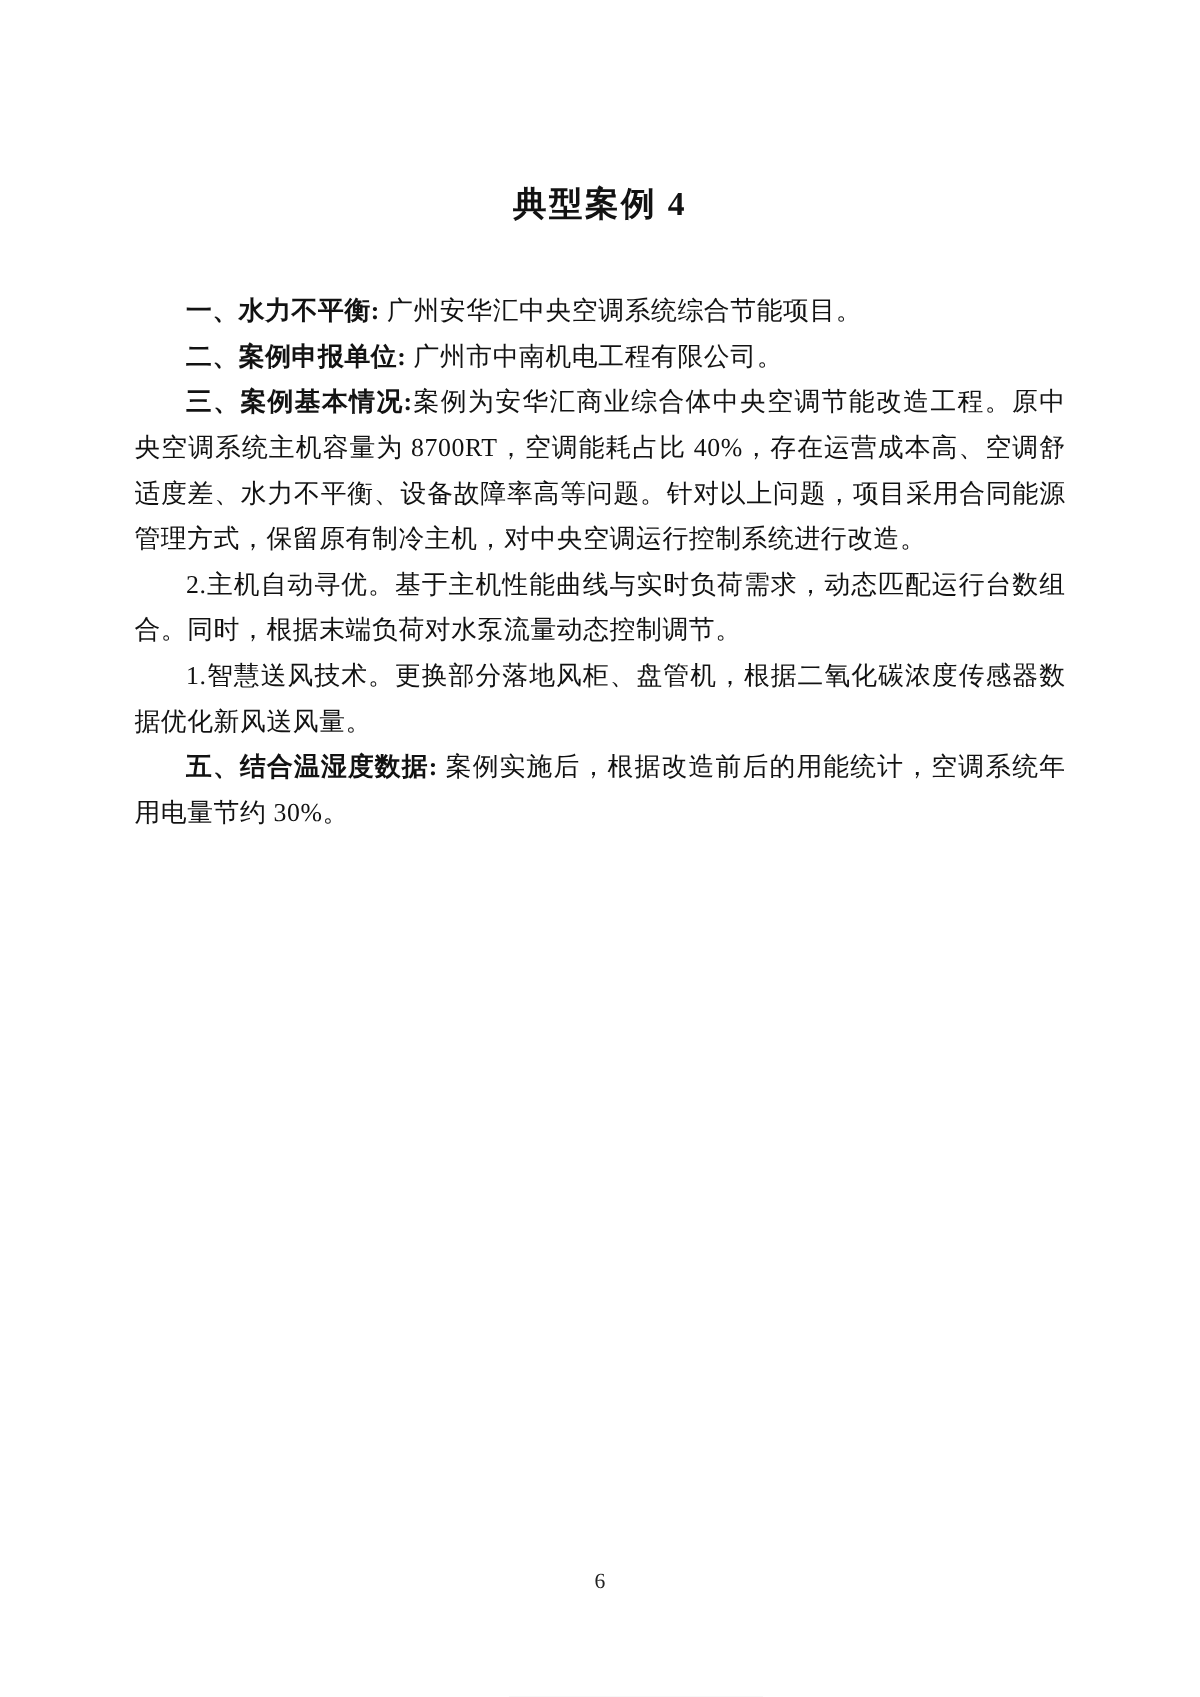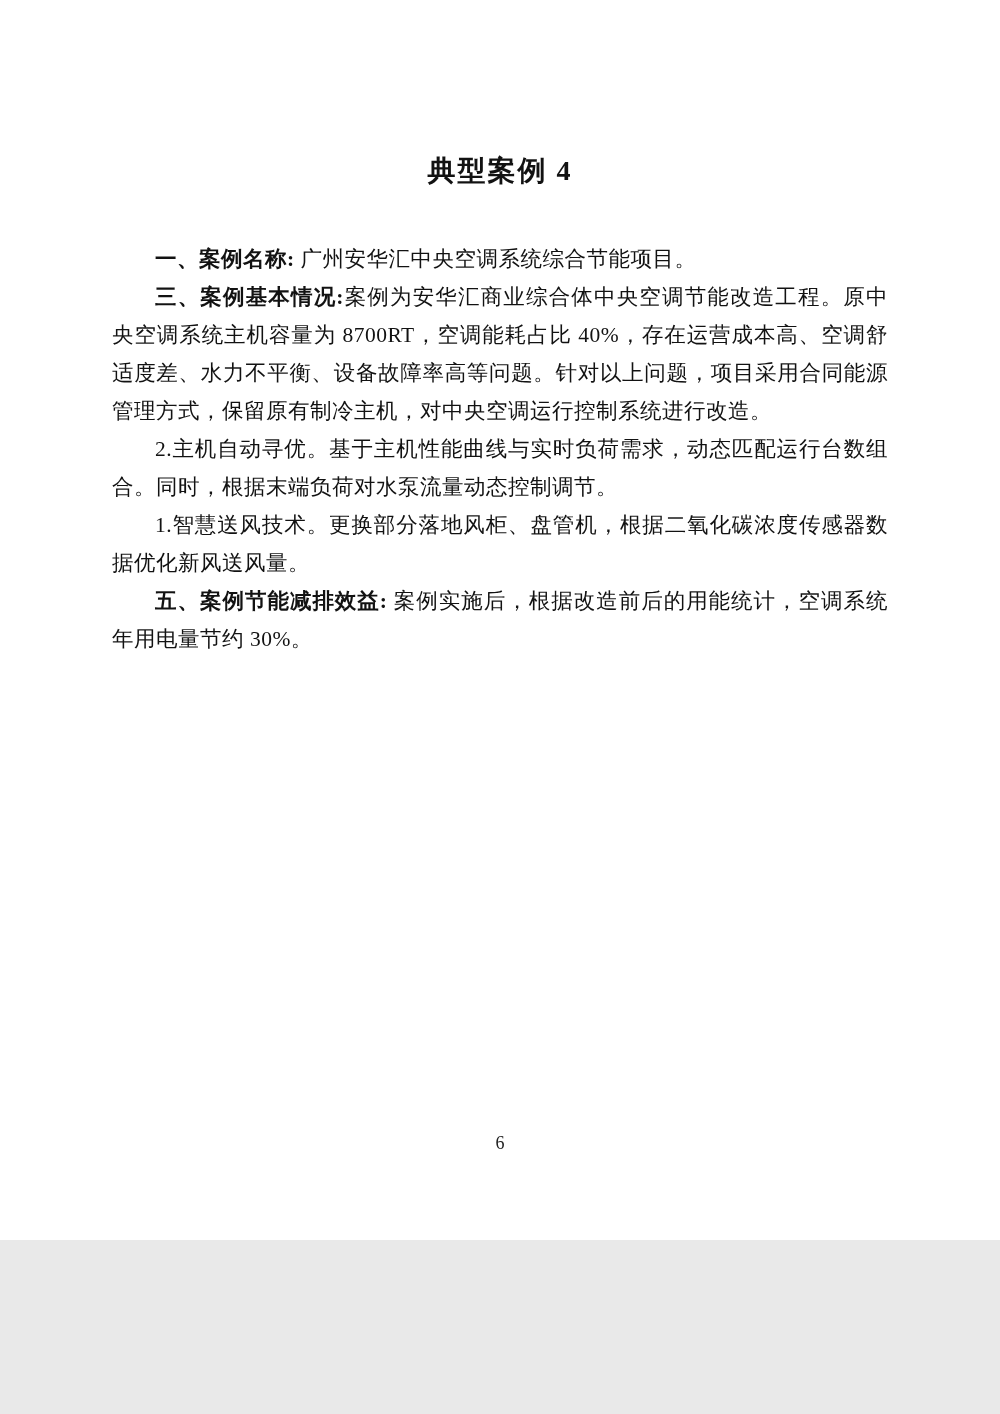--- a/index.html
+++ b/index.html
@@ -3,21 +3,21 @@
 <meta charset="utf-8">
 <style>
   html, body {
     margin: 0;
     padding: 0;
     background: #e9e9e9;
   }
   .page {
     position: relative;
     width: 1000px;
-    height: 1240px;
+    height: 1414px;
     margin: 0 auto;
     background: #ffffff;
     box-sizing: border-box;
     padding: 110px 112px 0 112px;
     color: #121212;
     font-family: "Liberation Serif", "DejaVu Serif", serif;
     overflow: hidden;
   }
   .doc-title {
     margin: 42px 0 50px 0;
@@ -50,22 +50,23 @@
   }
 </style>
 </head>
 <body>
 
 <div class="page">
 
   <h1 class="doc-title">典型案例 4</h1>
 
   <div class="doc-body">
-    <p><span class="b">一、案例名称:</span><span> 广州安华汇中央空调系统综合节能项目。</span></p>
+    <p><span class="b">一、水力不平衡:</span><span> 广州安华汇中央空调系统综合节能项目。</span></p>
+    <p><span class="b">二、案例申报单位:</span><span> 广州市中南机电工程有限公司。</span></p>
     <p><span class="b">三、案例基本情况:</span><span>案例为安华汇商业综合体中央空调节能改造工程。原中央空调系统主机容量为 8700RT，空调能耗占比 40%，存在运营成本高、空调舒适度差、水力不平衡、设备故障率高等问题。针对以上问题，项目采用合同能源管理方式，保留原有制冷主机，对中央空调运行控制系统进行改造。</span></p>
     <p><span class="b"></span><span>2.主机自动寻优。基于主机性能曲线与实时负荷需求，动态匹配运行台数组合。同时，根据末端负荷对水泵流量动态控制调节。</span></p>
     <p><span class="b"></span><span>1.智慧送风技术。更换部分落地风柜、盘管机，根据二氧化碳浓度传感器数据优化新风送风量。</span></p>
-    <p><span class="b">五、案例节能减排效益:</span><span> 案例实施后，根据改造前后的用能统计，空调系统年用电量节约 30%。</span></p>
+    <p><span class="b">五、结合温湿度数据:</span><span> 案例实施后，根据改造前后的用能统计，空调系统年用电量节约 30%。</span></p>
   </div>
 
   <div class="page-number">6</div>
 
 </div>
 
 </body></html>

